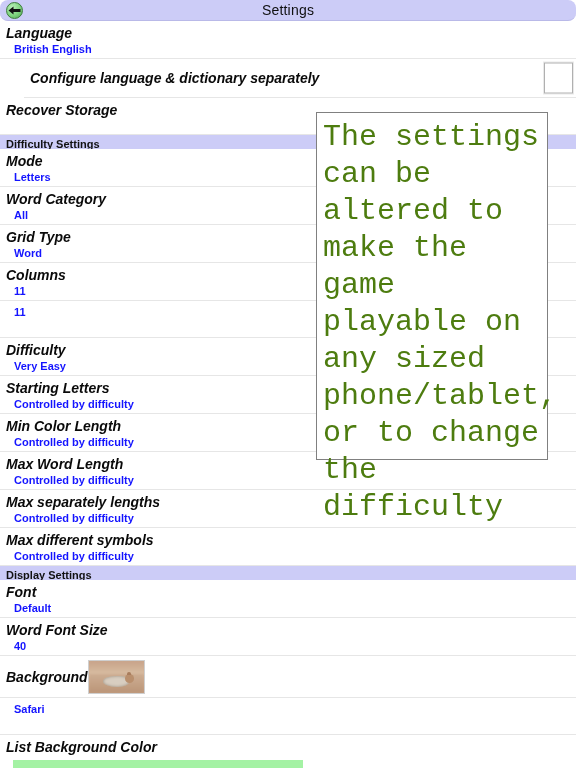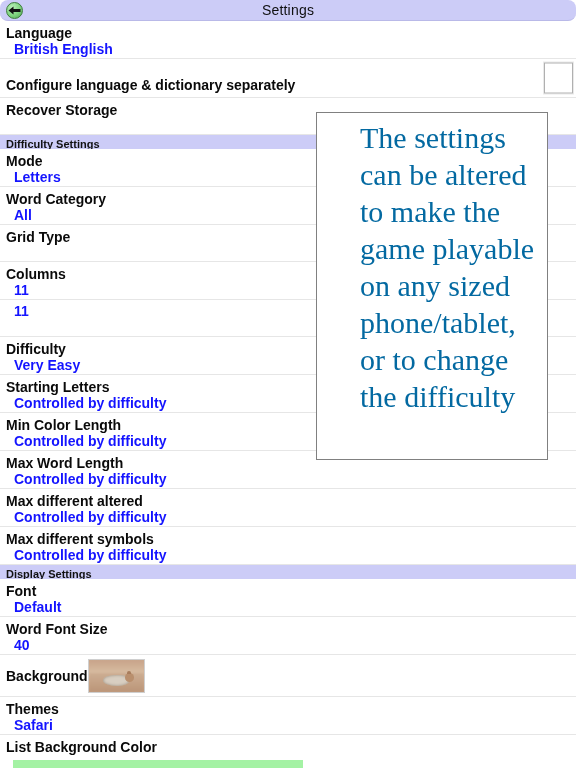--- a/index.html
+++ b/index.html
@@ -71,36 +71,38 @@
     border-bottom: 1px solid #e6e6e6;
     padding: 4px 6px 3px 6px;
     box-sizing: border-box;
     background: #ffffff;
   }
   .row-title {
     font-size: 14px;
     font-weight: bold;
     color: #0a0a0a;
     line-height: 17px;
+    font-style: italic;
   }
   .row-value {
-    font-size: 14px;
+    font-size: 11px;
     font-weight: bold;
     color: #1414ff;
     line-height: 12px;
     margin-top: 1px;
     padding-left: 8px;
   }
   .row-tall { min-height: 37px; }
 
   
   .row-checkbox {
     min-height: 39px;
     display: flex;
-    align-items: flex-end;
+    align-items: center;
+    margin-left: 24px;
   }
   .checkbox {
     position: absolute;
     right: 3px;
     top: 50%;
     transform: translateY(-50%);
     width: 29px;
     height: 31px;
     background: #ffffff;
     border: 1px solid #b0b0b0;
@@ -171,24 +173,23 @@
     height: 348px;
     background: #ffffff;
     border: 1px solid #808080;
     box-sizing: border-box;
     padding: 6px 4px 4px 6px;
     z-index: 50;
   }
   .callout-text {
     font-size: 30px;
     line-height: 37px;
-    color: #0369a1;
-    font-family: Liberation Serif, serif;
+    color: #4d7c0f;
+    font-family: Liberation Mono, monospace;
     white-space: pre-line;
-    margin-left: 37px;
   }
 </style>
 </head>
 <body>
 
 <div class="titlebar">
   <div class="back-btn">
     <span>
       <svg width="13" height="9" viewBox="0 0 13 9">
         <path d="M5.5 0.5 L5.5 3 L12.5 3 L12.5 6 L5.5 6 L5.5 8.5 L0.5 4.5 Z" fill="#111111"></path>
@@ -219,20 +220,21 @@
   <div class="row row-tall">
     <div class="row-title">Mode</div>
     <div class="row-value">Letters</div>
   </div>
   <div class="row row-tall">
     <div class="row-title">Word Category</div>
     <div class="row-value">All</div>
   </div>
   <div class="row row-tall">
     <div class="row-title">Grid Type</div>
+    <div class="row-value">Word</div>
   </div>
   <div class="row row-tall">
     <div class="row-title">Columns</div>
     <div class="row-value">11</div>
   </div>
   <div class="row row-tall">
     <div class="row-value">11</div>
   </div>
   <div class="row row-tall">
     <div class="row-title">Difficulty</div>
@@ -244,21 +246,21 @@
   </div>
   <div class="row row-tall">
     <div class="row-title">Min Color Length</div>
     <div class="row-value">Controlled by difficulty</div>
   </div>
   <div class="row row-tall">
     <div class="row-title">Max Word Length</div>
     <div class="row-value">Controlled by difficulty</div>
   </div>
   <div class="row row-tall">
-    <div class="row-title">Max different altered</div>
+    <div class="row-title">Max separately lengths</div>
     <div class="row-value">Controlled by difficulty</div>
   </div>
   <div class="row row-tall">
     <div class="row-title">Max different symbols</div>
     <div class="row-value">Controlled by difficulty</div>
   </div>
 
   <div class="section-header">Display Settings</div>
 
   <div class="row row-tall">
@@ -275,21 +277,20 @@
     <div class="thumb">
       <div class="sky"></div>
       <div class="ground"></div>
       <div class="body"></div>
       <div class="head"></div>
       <div class="ear"></div>
     </div>
   </div>
 
   <div class="row row-tall">
-    <div class="row-title">Themes</div>
     <div class="row-value">Safari</div>
   </div>
 
   <div class="row row-swatch">
     <div class="row-title">List Background Color</div>
     <div class="swatch"></div>
   </div>
 
 </div>
 

